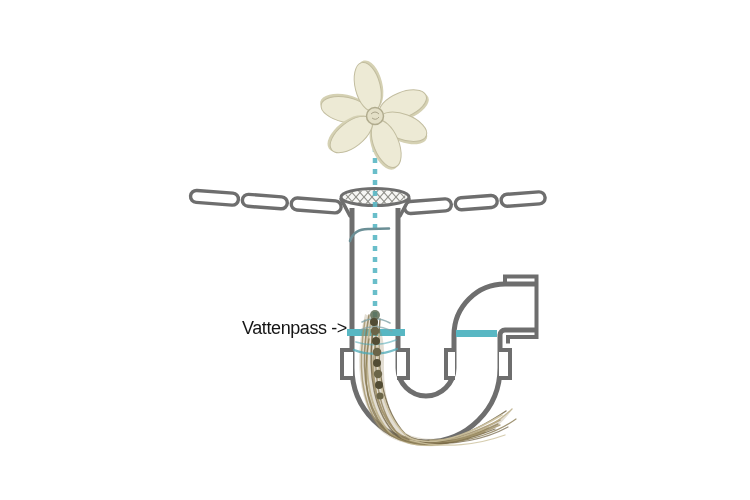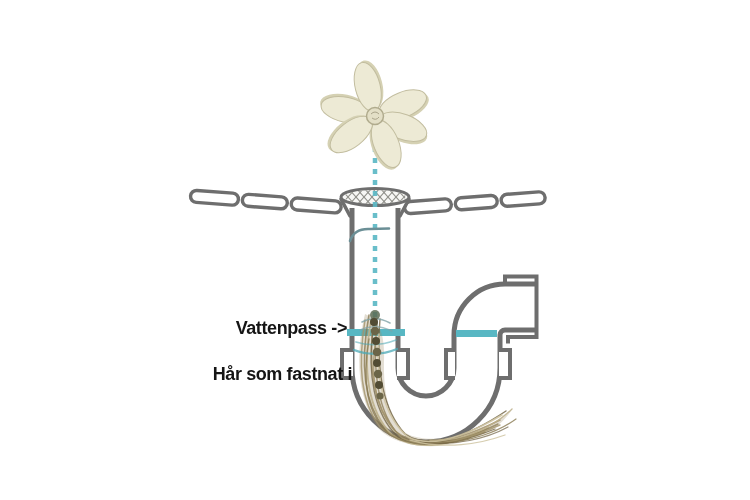--- a/index.html
+++ b/index.html
@@ -33,21 +33,21 @@
   .grate{fill:#f7f7f5;stroke:var(--pipe-outline);stroke-width:3;}
   .hatch{stroke:#90908a;stroke-width:1.1;}
   .funnel{fill:#ffffff;stroke:var(--pipe-outline);stroke-width:3.6;stroke-linejoin:round;}
   .hair-blob{fill:var(--hair);opacity:.28;}
   .hair{fill:none;stroke:var(--hair);stroke-linecap:round;}
   .petal{fill:var(--petal);stroke:var(--petal-edge);stroke-width:1;}
   .petal-sh{fill:var(--petal-shadow);}
   .label{
     position:absolute;
     color:var(--label-text);
-    font-weight:bold;
+    font-weight:normal;
     font-size:18px;
     letter-spacing:-0.4px;
     text-align:right;
     line-height:22px;
     white-space:nowrap;
   }
 </style>
 </head>
 <body>
 
@@ -181,16 +181,15 @@
       <g>
         <circle cx="0" cy="0" r="8.5" fill="#e3dfc6" stroke="#b0ab8d" stroke-width="1.5"></circle>
         <path d="M-4,-2 Q0,-6 4,-2 M-3,2 Q1,5 4,1" fill="none" stroke="#a9a389" stroke-width="1"></path>
       </g>
     </g>
   </svg>
 
   <div class="label" style="right:403px;top:317px;">Vattenpass -&gt;</div>
 
   <div class="label" style="right:398px;top:363px;">
-    <div>Hår som fastnat i</div>
   </div>
 
 </div>
 
 </body></html>

